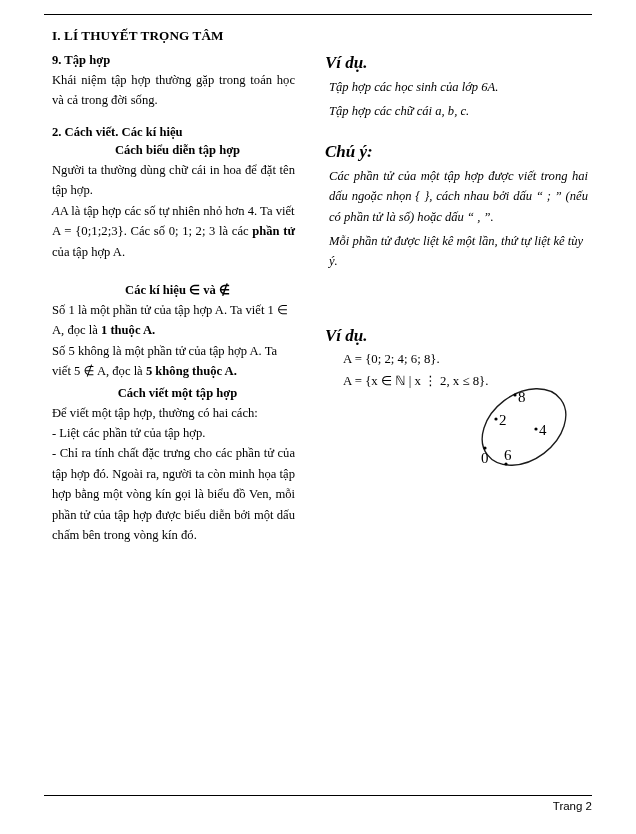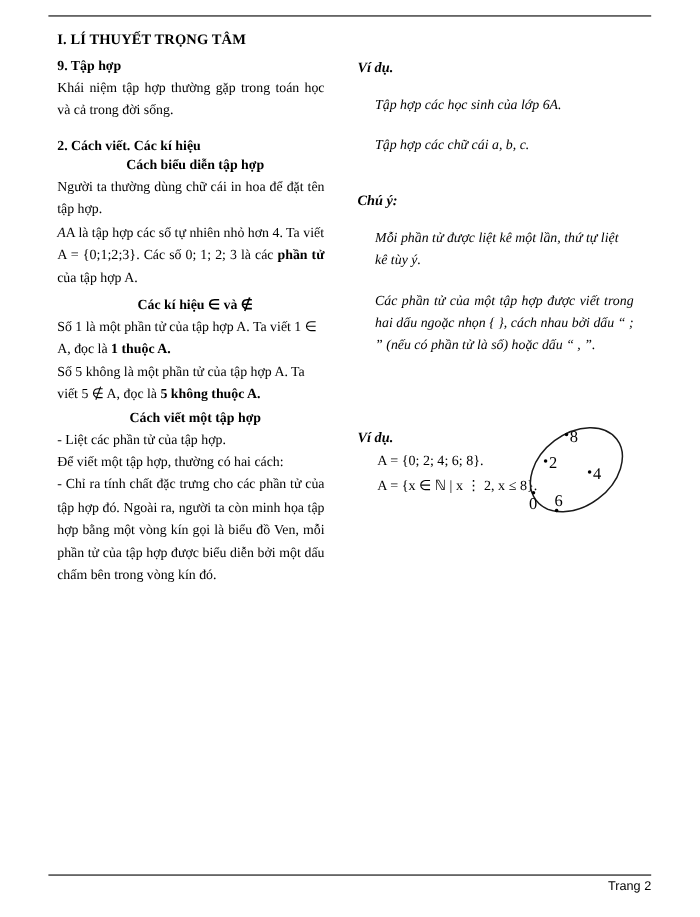--- a/index.html
+++ b/index.html
@@ -82,28 +82,28 @@
   .mathvar{font-style:italic;font-family:"Liberation Serif",serif;}
   .math{
     font-family:"Liberation Serif", serif;
     font-size:12.8px;
     white-space:nowrap;
   }
   
   .r-head{
     font-weight:bold;
     font-style:italic;
-    font-size:13px;
+    font-size:17px;
     margin:0 0 2px 0;
   }
   .r-p{
     font-style:italic;
     font-size:12.6px;
     line-height:1.62;
-    margin:16px;
+    margin:4px;
     text-align:justify;
   }
   .r-p-nj{ text-align:left; }
   .spacer-lg{height:34px;}
   .spacer-md{height:16px;}
   .ex-math{
     font-size:12.8px;
     margin:6px 0 0 18px;
     white-space:nowrap;
   }
@@ -140,55 +140,55 @@
         <div class="p p-just">Người ta thường dùng chữ cái in hoa để đặt tên tập hợp.</div>
 
         <div class="p p-just">
           <span class="mathvar">A</span><span>A là tập hợp các số tự nhiên nhỏ hơn 4. Ta viết</span>
         </div>
 
         <div class="p p-just">
           <span class="math">A = {0;1;2;3}</span><span>. Các số 0; 1; 2; 3 là các </span><b>phần tử</b><span> của tập hợp A.</span>
         </div>
 
-        <div class="h-center" style="margin-top:7px;">Các kí hiệu ∈ và ∉</div>
+        <div class="h-center" style="margin-top:20px;">Các kí hiệu ∈ và ∉</div>
 
         <div class="p p-nj">
           <span>Số 1 là một phần tử của tập hợp A. Ta viết 1 ∈ A, đọc là </span><b>1 thuộc A.</b>
         </div>
 
         <div class="p p-nj">
           <span>Số 5 không là một phần tử của tập hợp A. Ta viết 5 ∉ A, đọc là </span><b>5 không thuộc A.</b>
         </div>
 
         <div class="h-center" style="margin-top:4px;">Cách viết một tập hợp</div>
 
+        <div class="p p-nj">Để viết một tập hợp, thường có hai cách:</div>
+
         <div class="p p-nj">- Liệt các phần tử của tập hợp.</div>
 
-        <div class="p p-nj">Để viết một tập hợp, thường có hai cách:</div>
-
         <div class="p p-just">- Chỉ ra tính chất đặc trưng cho các phần tử của tập hợp đó. Ngoài ra, người ta còn minh họa tập hợp bằng một vòng kín gọi là biểu đồ Ven, mỗi phần tử của tập hợp được biểu diễn bởi một dấu chấm bên trong vòng kín đó.</div>
 
       </div>
 
       <div class="col-right">
 
         <div class="r-head">Ví dụ.</div>
 
         <div class="r-p r-p-nj">Tập hợp các học sinh của lớp 6A.</div>
 
         <div class="r-p r-p-nj">Tập hợp các chữ cái a, b, c.</div>
 
         <div class="spacer-md"></div>
 
         <div class="r-head">Chú ý:</div>
 
+        <div class="r-p">Các phần tử của một tập hợp được viết trong hai dấu ngoặc nhọn { }, cách nhau bởi dấu “ ; ” (nếu có phần tử là số) hoặc dấu “ , ”.</div>
+
         <div class="r-p r-p-nj">Mỗi phần tử được liệt kê một lần, thứ tự liệt kê tùy ý.</div>
-
-        <div class="r-p">Các phần tử của một tập hợp được viết trong hai dấu ngoặc nhọn { }, cách nhau bởi dấu “ ; ” (nếu có phần tử là số) hoặc dấu “ , ”.</div>
 
         <div class="spacer-lg"></div>
         <div class="spacer-md"></div>
 
         <div class="r-head">Ví dụ.</div>
 
         <div class="ex-math">A = {0; 2; 4; 6; 8}.</div>
 
         <div class="ex-math">A = {x ∈ ℕ | x ⋮ 2, x ≤ 8}.</div>
 

